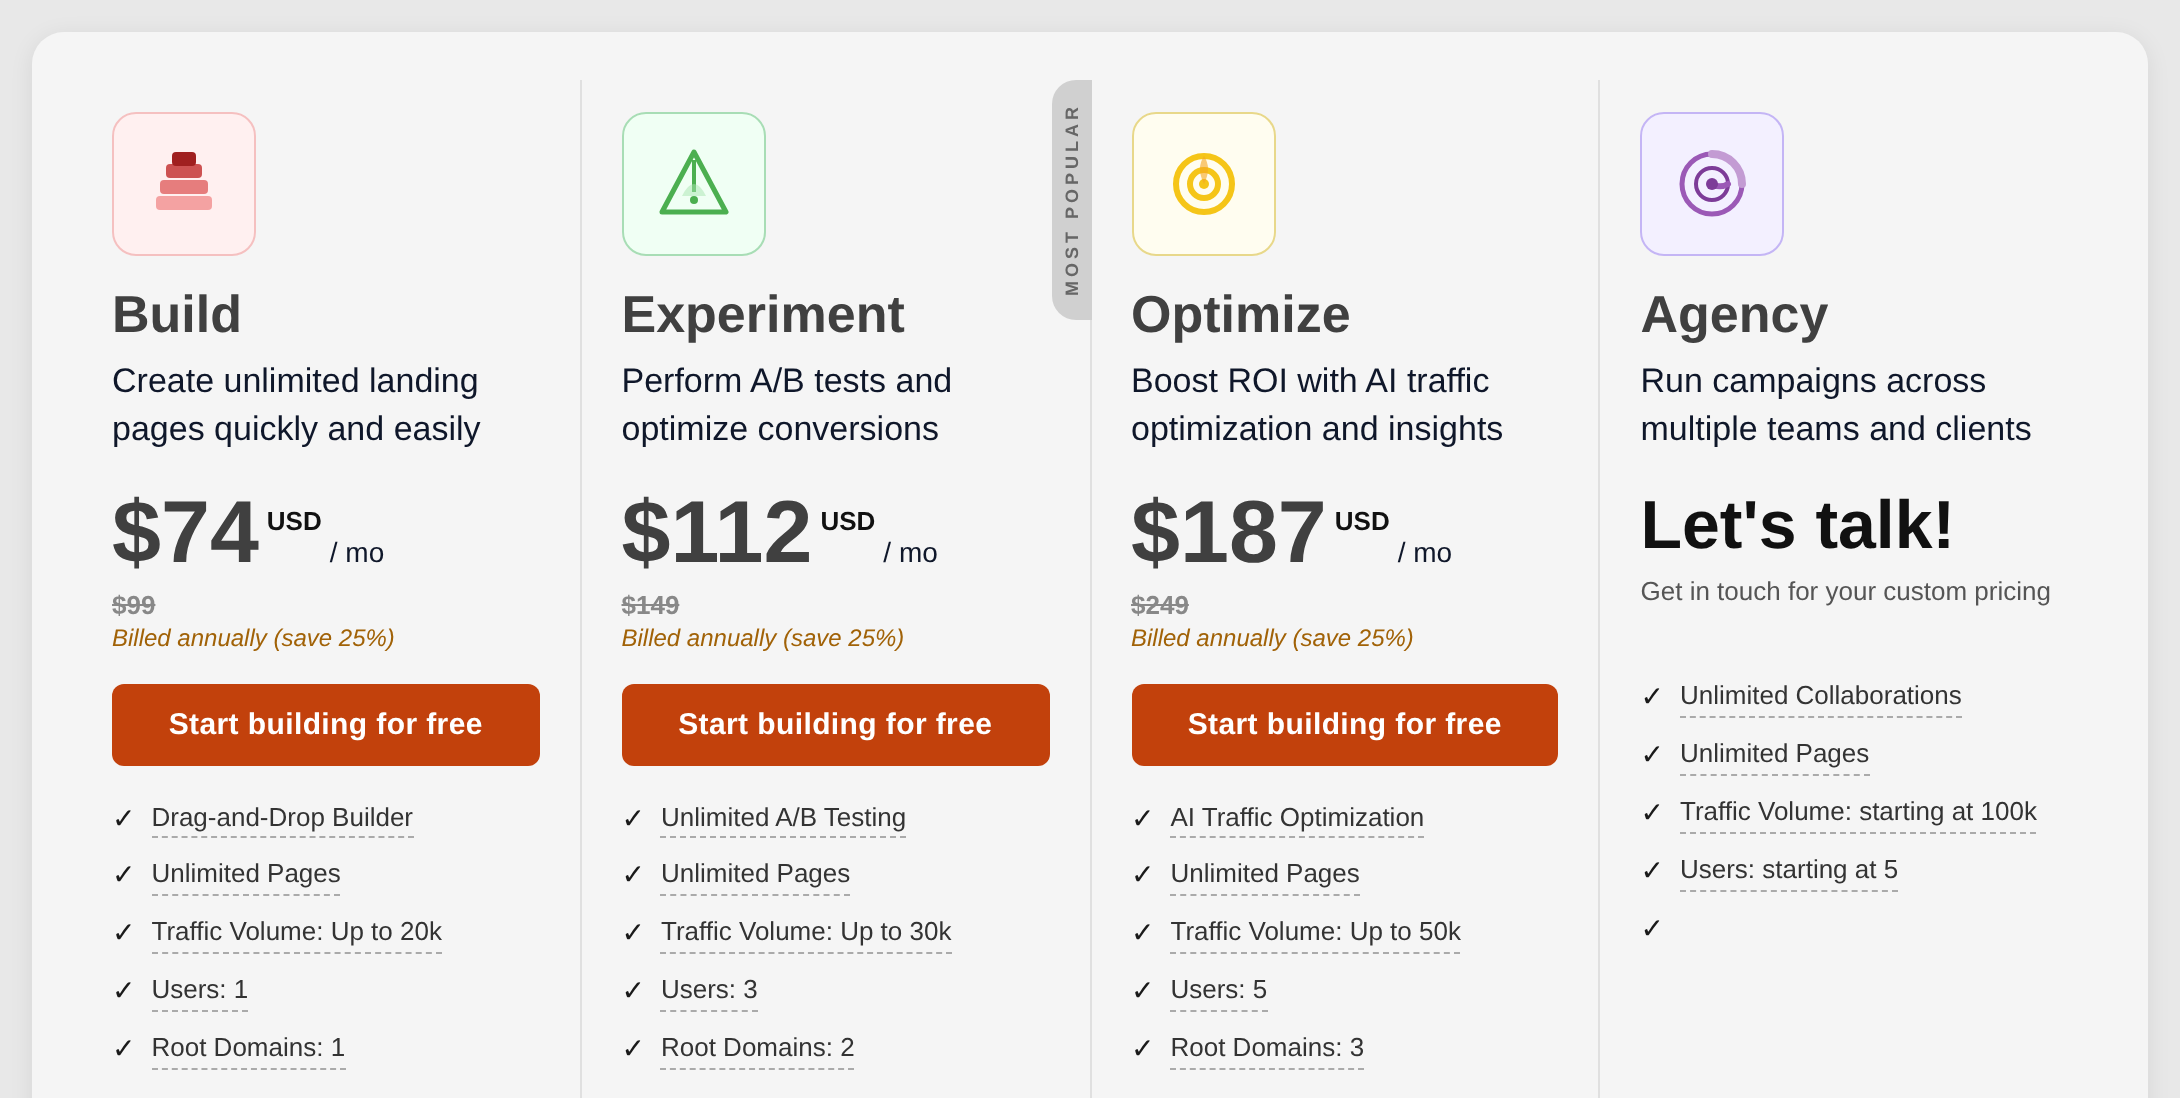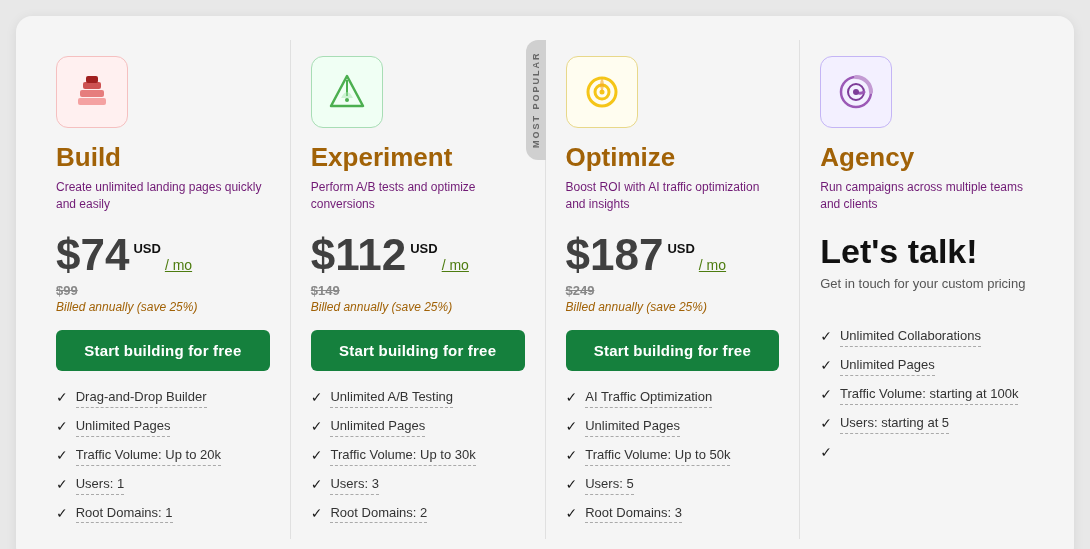--- a/index.html
+++ b/index.html
@@ -54,26 +54,26 @@
       background: #fffdf0;
       border: 1.5px solid #e8d88a;
     }
     .plan-icon.agency {
       background: #f3f0ff;
       border: 1.5px solid #c4b5f5;
     }
     .plan-name {
       font-size: 26px;
       font-weight: 700;
-      color: #a16207;
+      color: #404040;
       margin-bottom: 6px;
     }
     .plan-desc {
-      font-size: 12px;
-      color: #701a75;
+      font-size: 17px;
+      color: #0f172a;
       margin-bottom: 18px;
       line-height: 1.4;
       min-height: 36px;
     }
     .price-row {
       display: flex;
       align-items: baseline;
       gap: 4px;
       margin-bottom: 6px;
     }
@@ -85,22 +85,21 @@
     }
     .price-currency {
       font-size: 13px;
       font-weight: 700;
       color: #111;
       align-self: flex-start;
       margin-top: 8px;
     }
     .price-period {
       font-size: 14px;
-      color: #4d7c0f;
-      text-decoration: underline;
+      color: #0f172a;
     }
     .price-original {
       font-size: 13px;
       font-weight: 700;
       color: #888;
       margin-bottom: 2px;
     }
     .price-original span {
       text-decoration: line-through;
     }
@@ -120,21 +119,21 @@
     .agency-desc {
       font-size: 13px;
       color: #555;
       margin-bottom: 16px;
       min-height: 36px;
     }
     .cta-button {
       display: block;
       width: 100%;
       padding: 12px 8px;
-      background: #15803d;
+      background: #c2410c;
       color: #fff;
       border: none;
       border-radius: 6px;
       font-size: 15px;
       font-weight: 600;
       cursor: pointer;
       text-align: center;
       margin-bottom: 18px;
       letter-spacing: 0.2px;
     }

